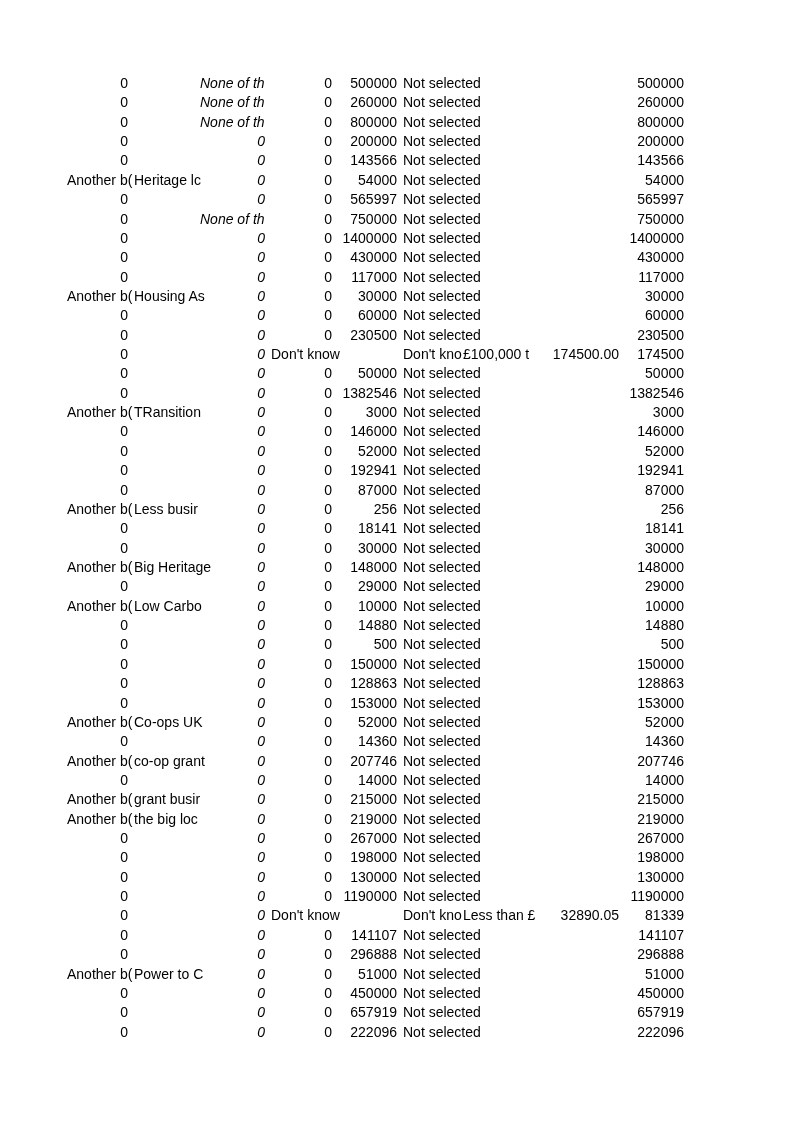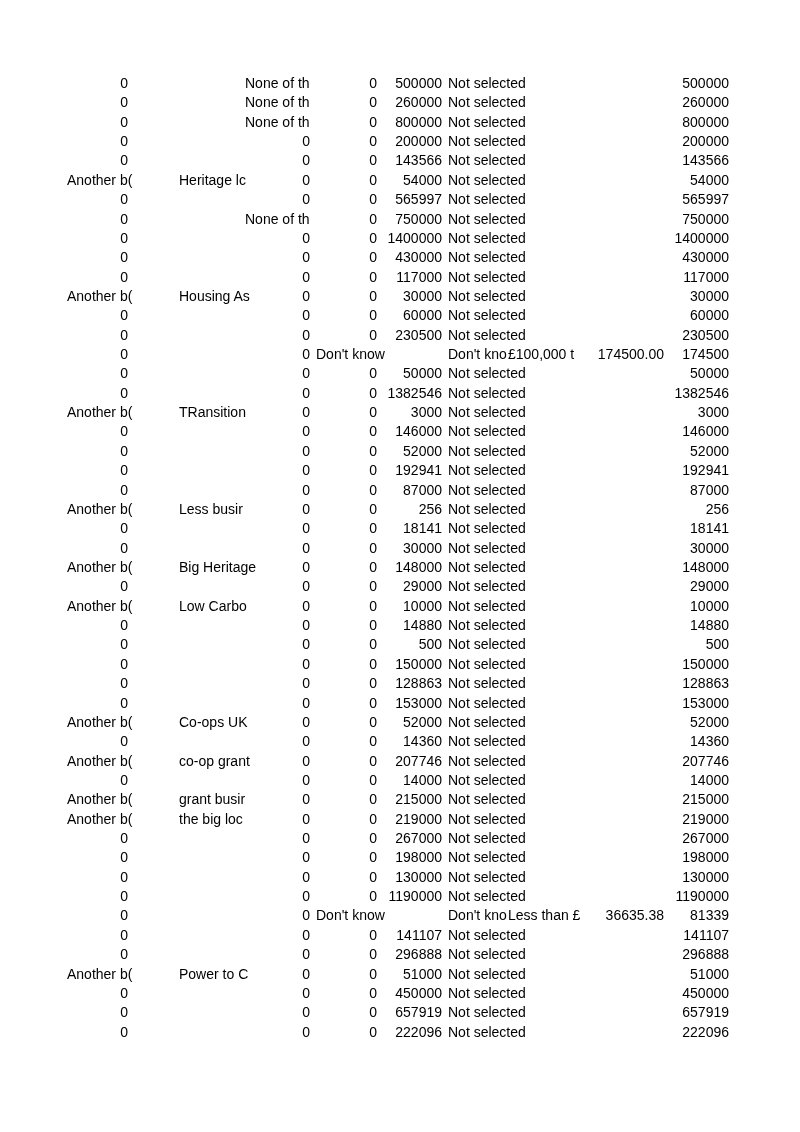--- a/index.html
+++ b/index.html
@@ -26,22 +26,22 @@
   .cell{
     box-sizing:border-box;
     padding:0 3px;
     font-size:14px;
     overflow:visible;
     flex:0 0 auto;
   }
   .cell.num{text-align:right;}
   .cell.txt{text-align:left;}
   .c0{width:67px;}
-  .c1{width:66px;margin-left:45px;}
-  .c2{width:71px;}
+  .c1{width:66px;}
+  .c2{width:71px;font-style:italic;}
   .c3{width:67px;}
   .c4{width:65px;}
   .c5{width:60px;}
   .c6{width:81px;}
   .c7{width:81px;}
   .c8{width:65px;}
 </style>
 </head>
 <body>
 
@@ -520,21 +520,21 @@
       <div class="cell c8 num">1190000</div>
     </div>
     <div class="row">
       <div class="cell c0 num">0</div>
       <div class="cell c1 txt"></div>
       <div class="cell c2 num">0</div>
       <div class="cell c3 txt">Don't know</div>
       <div class="cell c4 txt"></div>
       <div class="cell c5 txt">Don't kno</div>
       <div class="cell c6 txt">Less than £</div>
-      <div class="cell c7 num">36635.38</div>
+      <div class="cell c7 num">32890.05</div>
       <div class="cell c8 num">81339</div>
     </div>
     <div class="row">
       <div class="cell c0 num">0</div>
       <div class="cell c1 txt"></div>
       <div class="cell c2 num">0</div>
       <div class="cell c3 num">0</div>
       <div class="cell c4 num">141107</div>
       <div class="cell c5 txt">Not selected</div>
       <div class="cell c6 txt"></div>

